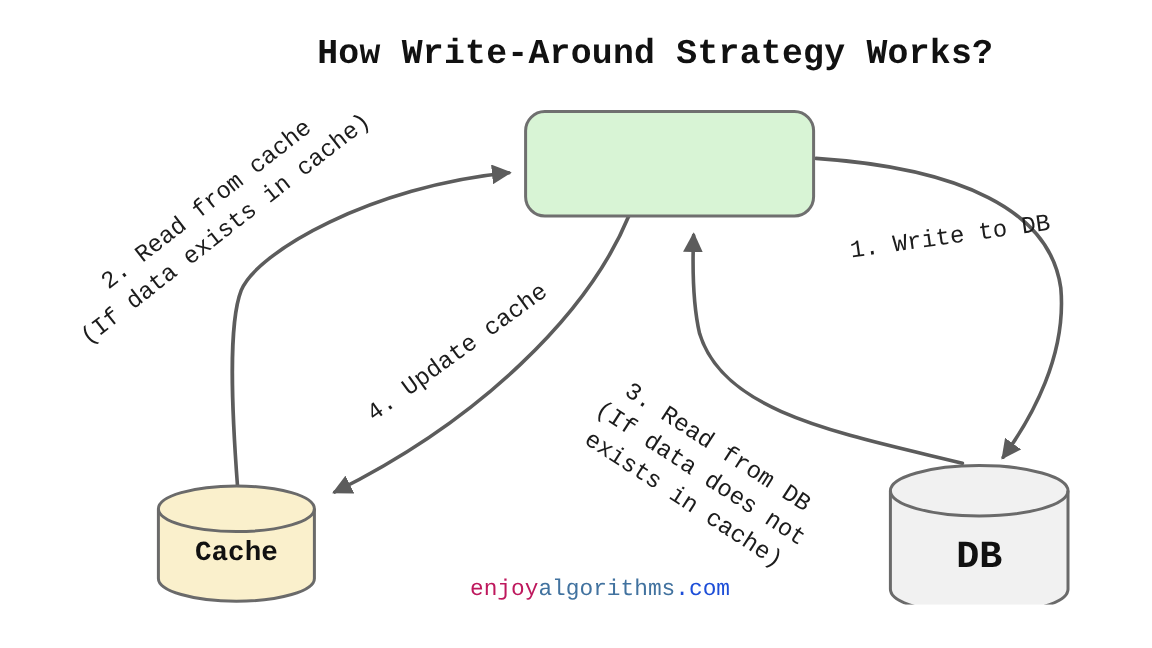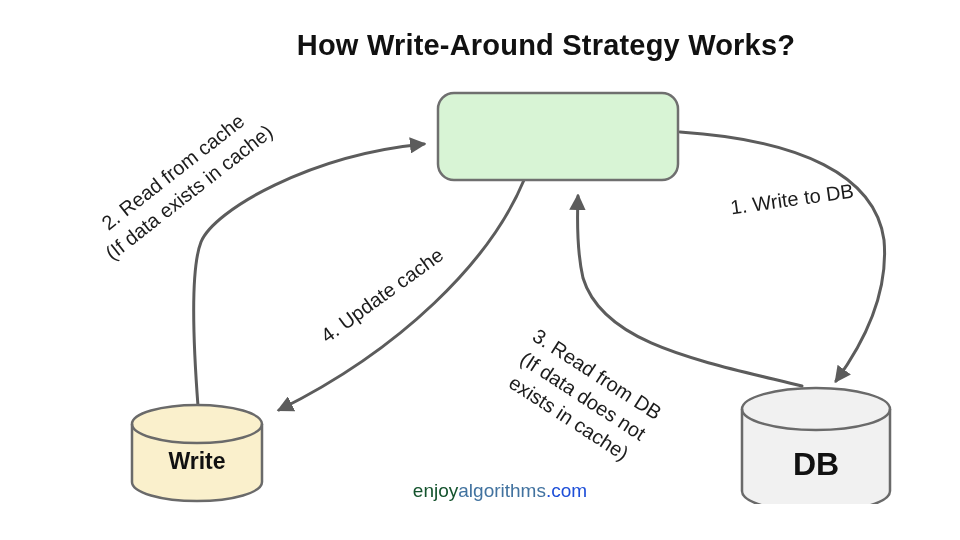--- a/index.html
+++ b/index.html
@@ -5,21 +5,21 @@
   html, body {
     margin: 0;
     padding: 0;
     background: #ffffff;
   }
   .canvas {
     position: relative;
     width: 960px;
     height: 504px;
     background: #ffffff;
-    font-family: Liberation Sans, sans-serif;
+    font-family: Liberation Mono, monospace;
     overflow: hidden;
   }
   .title {
     position: absolute;
     left: 546px;
     top: 45px;
     transform: translate(-50%, -50%);
     font-size: 29px;
     font-weight: 700;
     color: #111111;
@@ -66,21 +66,21 @@
     transform: translate(-50%, -50%) rotate(33deg);
   }
   .footer {
     position: absolute;
     left: 500px;
     top: 491px;
     transform: translate(-50%, -50%);
     font-size: 19px;
     white-space: nowrap;
   }
-  .footer .enjoy      { color: #14532d; }
+  .footer .enjoy      { color: #be185d; }
   .footer .algorithms { color: #41729f; }
   .footer .tld        { color: #1d4ed8; }
 </style>
 </head>
 <body>
 
 <div class="canvas">
 
   <div class="title">How Write-Around Strategy Works?</div>
 
@@ -104,21 +104,21 @@
       <path d="M 132,424 A 65,19 0 0 1 262,424 L 262,482 A 65,19 0 0 1 132,482 Z" fill="#faf0cc"></path>
       <path d="M 132,424 A 65,19 0 0 0 262,424" fill="none"></path>
     </g>
 
     <g stroke-width="2.5" stroke="#6a6a6a">
       <path d="M 742,409 A 74,21 0 0 1 890,409 L 890,491 A 74,21 0 0 1 742,491 Z" fill="#f1f1f1"></path>
       <path d="M 742,409 A 74,21 0 0 0 890,409" fill="none"></path>
     </g>
   </svg>
 
-  <div class="node-label cache">Write</div>
+  <div class="node-label cache">Cache</div>
   <div class="node-label db">DB</div>
 
   <div class="edge-label write-to-db">1. Write to DB</div>
 
   <div class="edge-label read-from-cache">
     <div>2. Read from cache</div>
     <div>(If data exists in cache)</div>
   </div>
 
   <div class="edge-label update-cache">4. Update cache</div>

